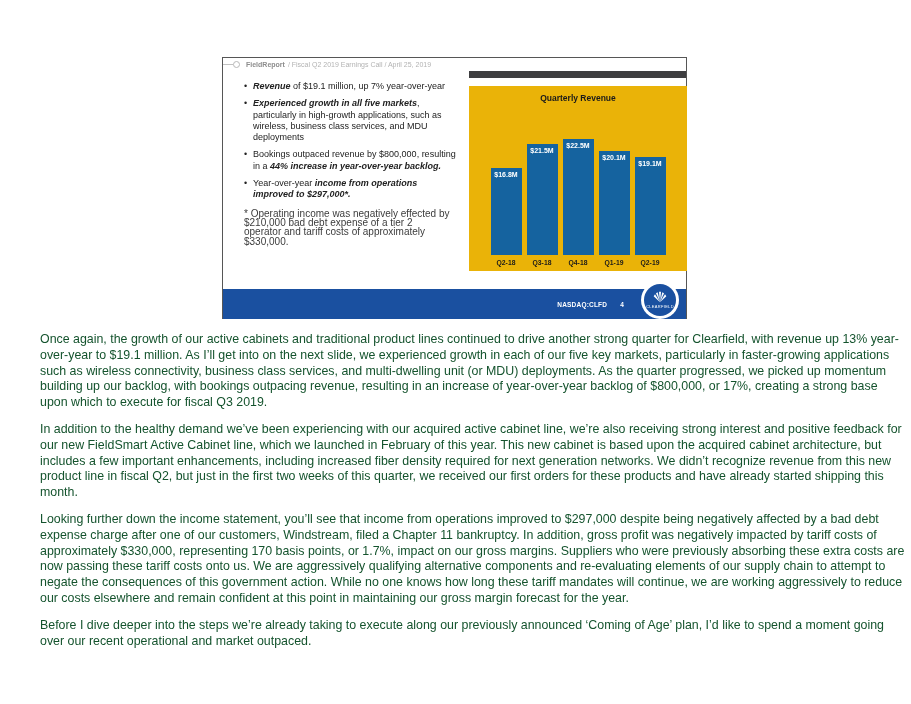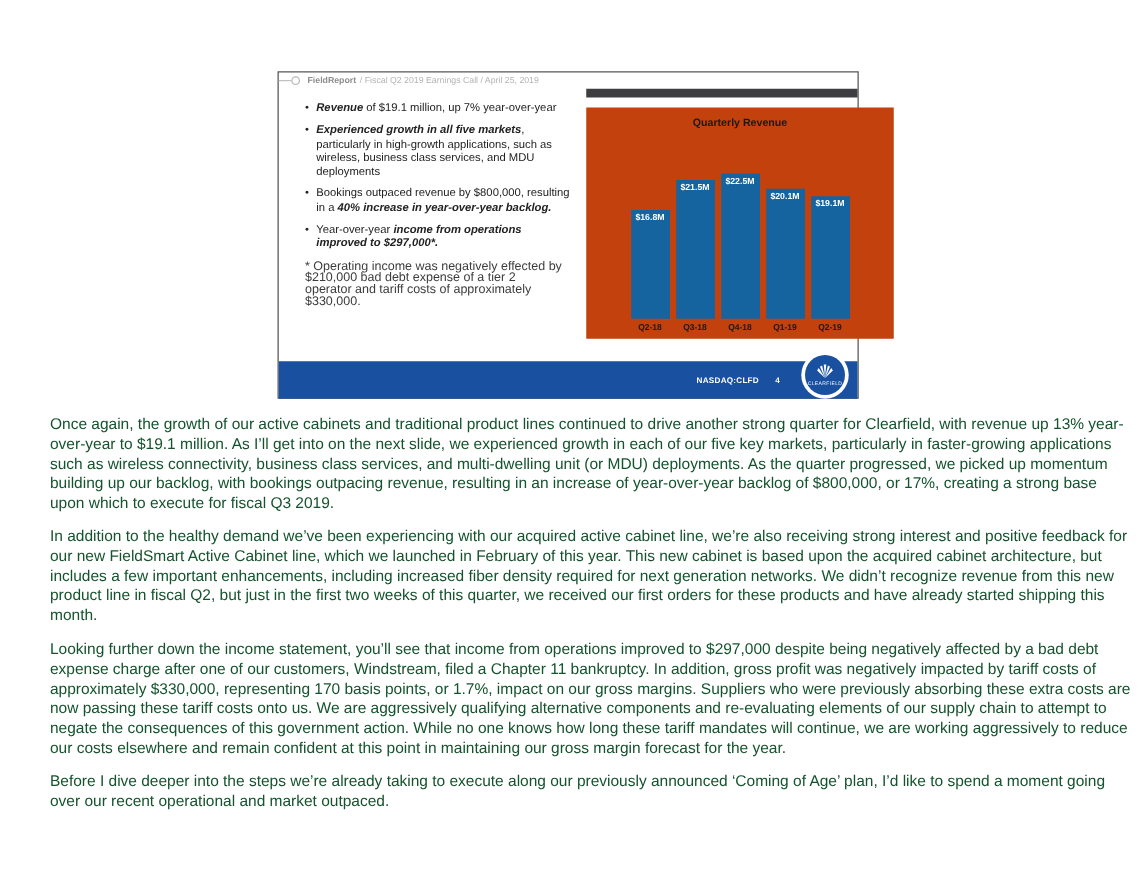--- a/index.html
+++ b/index.html
@@ -26,21 +26,21 @@
   .dark-strip { position:absolute; left:246px; top:0; right:0; height:7px; background:#3e3e40; }
 
   .slide-left { position:absolute; left:0; top:0; width:246px; padding:10px 10px 0 18px; box-sizing:border-box; }
   .slide-title { margin:0 0 9px 0; font-size:19px; font-weight:700; color:#2d74b6; letter-spacing:-0.2px; }
   .bullets { list-style:none; margin:0; padding:0 0 0 3px; }
   .bullets li { position:relative; padding-left:9px; margin-bottom:6px; font-size:9px; line-height:11.3px; color:#222; }
   .bullets li::before { content:"\2022"; position:absolute; left:0; top:0; color:#222; }
   .b { font-weight:bold;font-style:italic; }
   .footnote { margin:8px 0 0 3px; font-size:10px; line-height:9.4px; color:#3c3c3c; width:206px; }
 
-  .chart-panel { position:absolute; left:246px; top:15px; width:246px; height:185px; background:#c2410c; }
+  .chart-panel { position:absolute; left:246px; top:15px; width:218px; height:185px; background:#eab308; }
   .chart-title { position:absolute; top:7px; left:0; right:0; text-align:center; font-size:8.5px; font-weight:bold; color:#1a1a1a; }
   .bars { position:absolute; left:0; right:0; bottom:5px; display:flex; justify-content:center; align-items:flex-end; gap:5px; }
   .bar-col { display:flex; flex-direction:column; align-items:center; width:31px; }
   .bar { width:31px; background:#15639f; display:flex; justify-content:center; align-items:flex-start; box-sizing:border-box; }
   .bar-value { margin-top:3px; font-size:7px; font-weight:bold; color:#ffffff; white-space:nowrap; }
   .bar-cat { margin-top:4px; font-size:6.8px; font-weight:bold; color:#1a1a1a; white-space:nowrap; }
 
   .slide-footer {
     position:absolute; left:0; right:0; bottom:0; height:30px; background:#1a50a0;
     display:flex; align-items:center; justify-content:flex-end; gap:13px;
@@ -73,21 +73,21 @@
     <span class="crumb-rest"> / Fiscal Q2 2019 Earnings Call / April 25, 2019</span>
   </div>
 
   <div class="slide-body">
     <div class="dark-strip"></div>
 
     <div class="slide-left">
       <ul class="bullets" id="bullets">
           <li><span class="b">Revenue</span><span> of $19.1 million, up 7% year-over-year</span></li>
           <li><span class="b">Experienced growth in all five markets</span><span>, particularly in high-growth applications, such as wireless, business class services, and MDU deployments</span></li>
-          <li><span>Bookings outpaced revenue by $800,000, resulting in a </span><span class="b">40% increase in year-over-year backlog.</span></li>
+          <li><span>Bookings outpaced revenue by $800,000, resulting in a </span><span class="b">44% increase in year-over-year backlog.</span></li>
           <li><span>Year-over-year </span><span class="b">income from operations improved to $297,000*.</span></li>
         </ul>
       <p class="footnote">* Operating income was negatively effected by $210,000 bad debt expense of a tier 2 operator and tariff costs of approximately $330,000.</p>
     </div>
 
     <div class="chart-panel">
       <div class="chart-title">Quarterly Revenue</div>
       <div class="bars" id="bars">
           <div class="bar-col">
             <div class="bar" style="height: 87px; background: rgb(21, 99, 159);">

